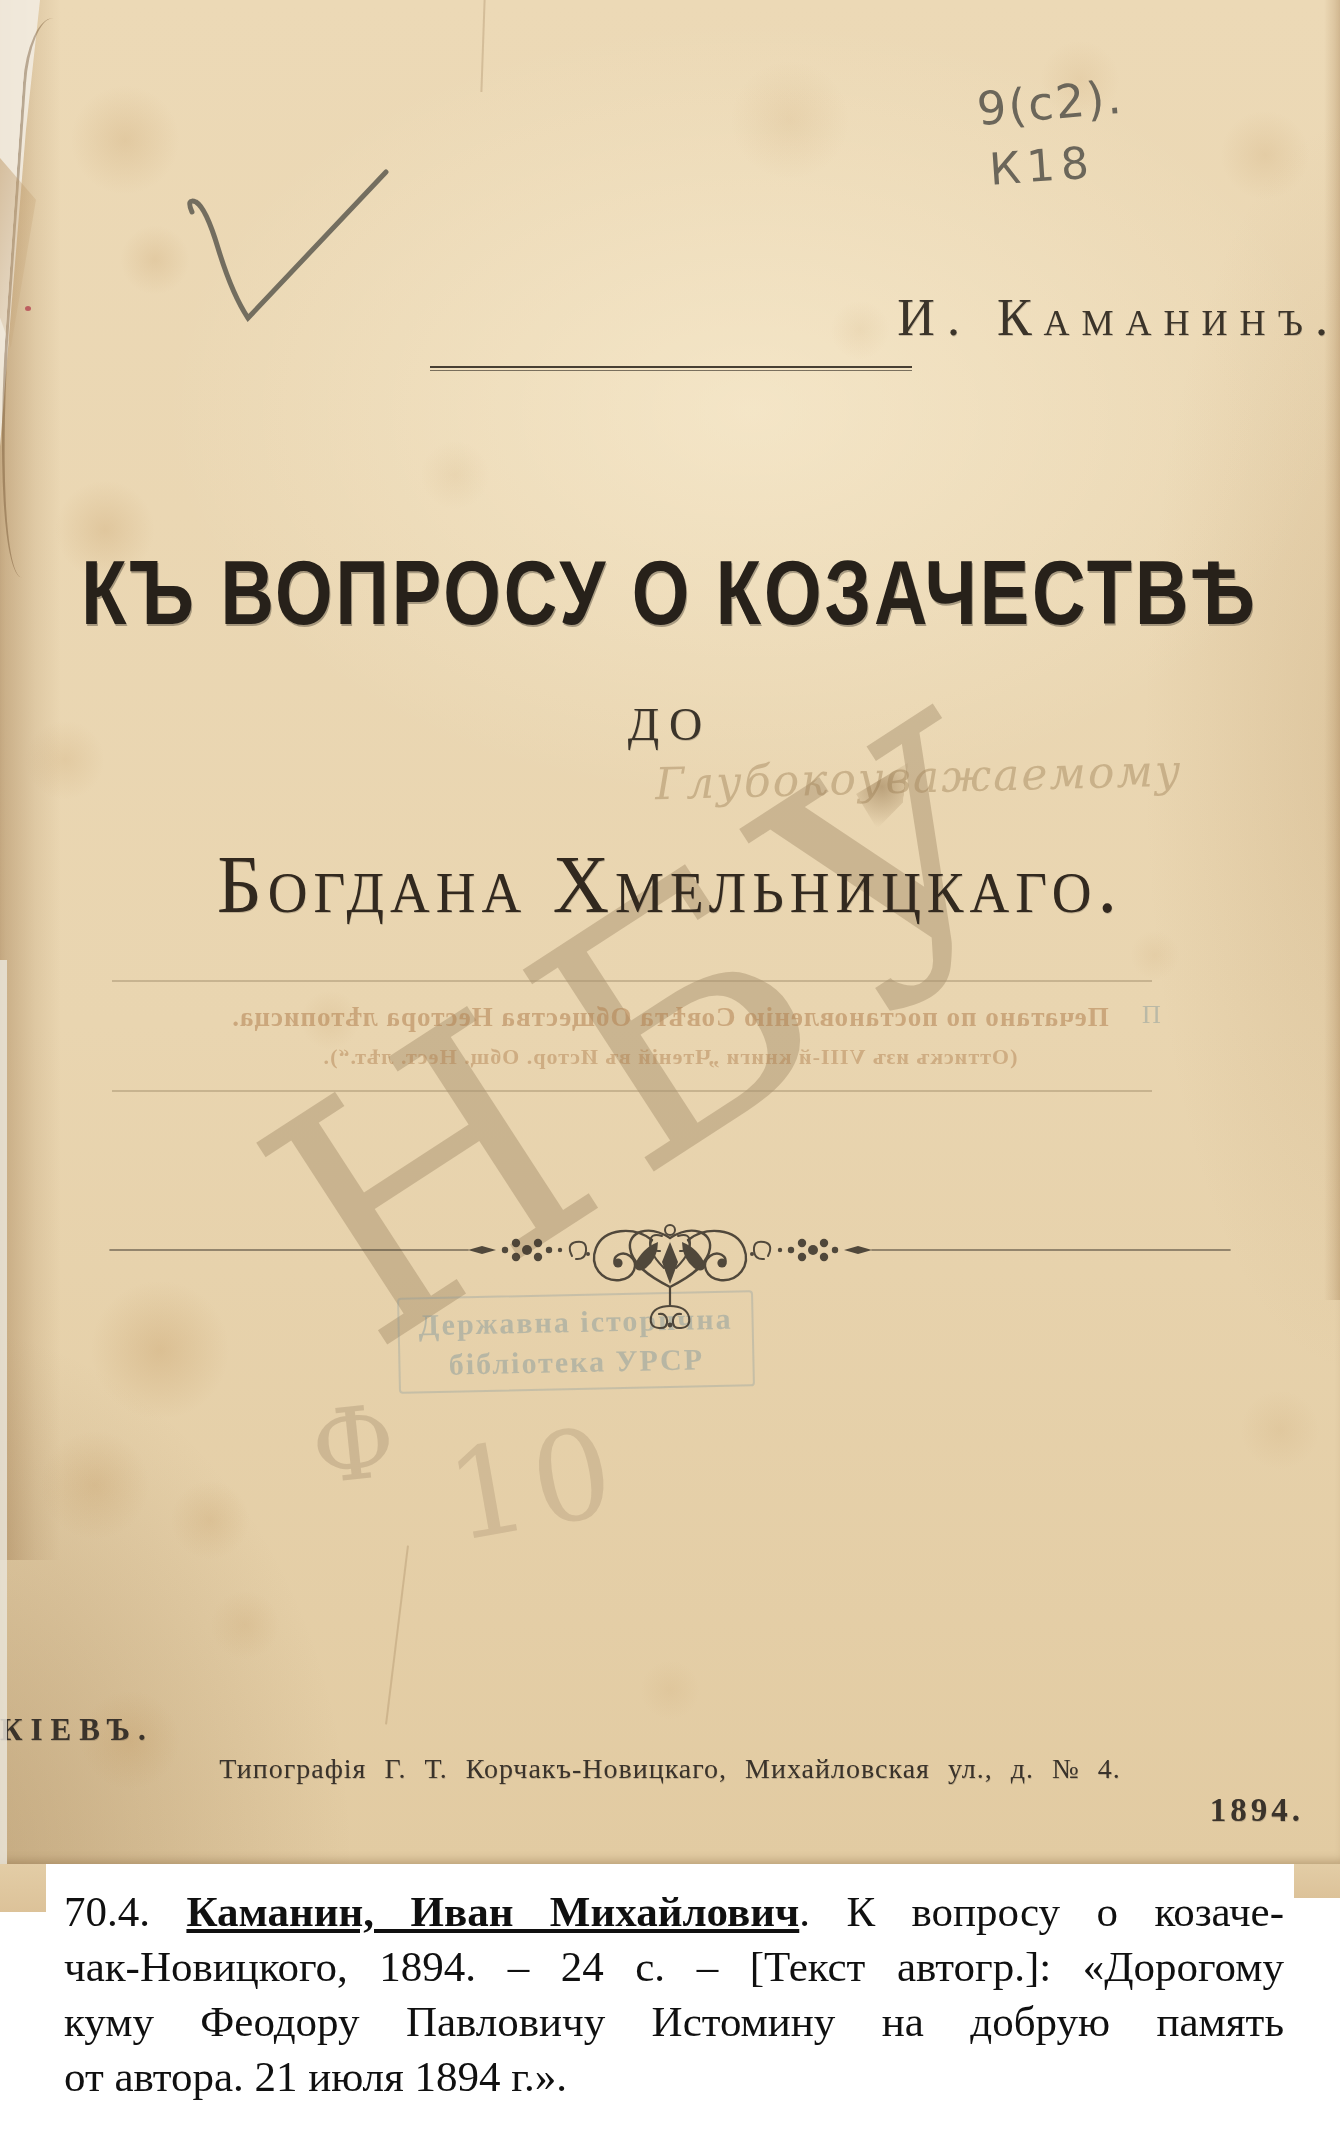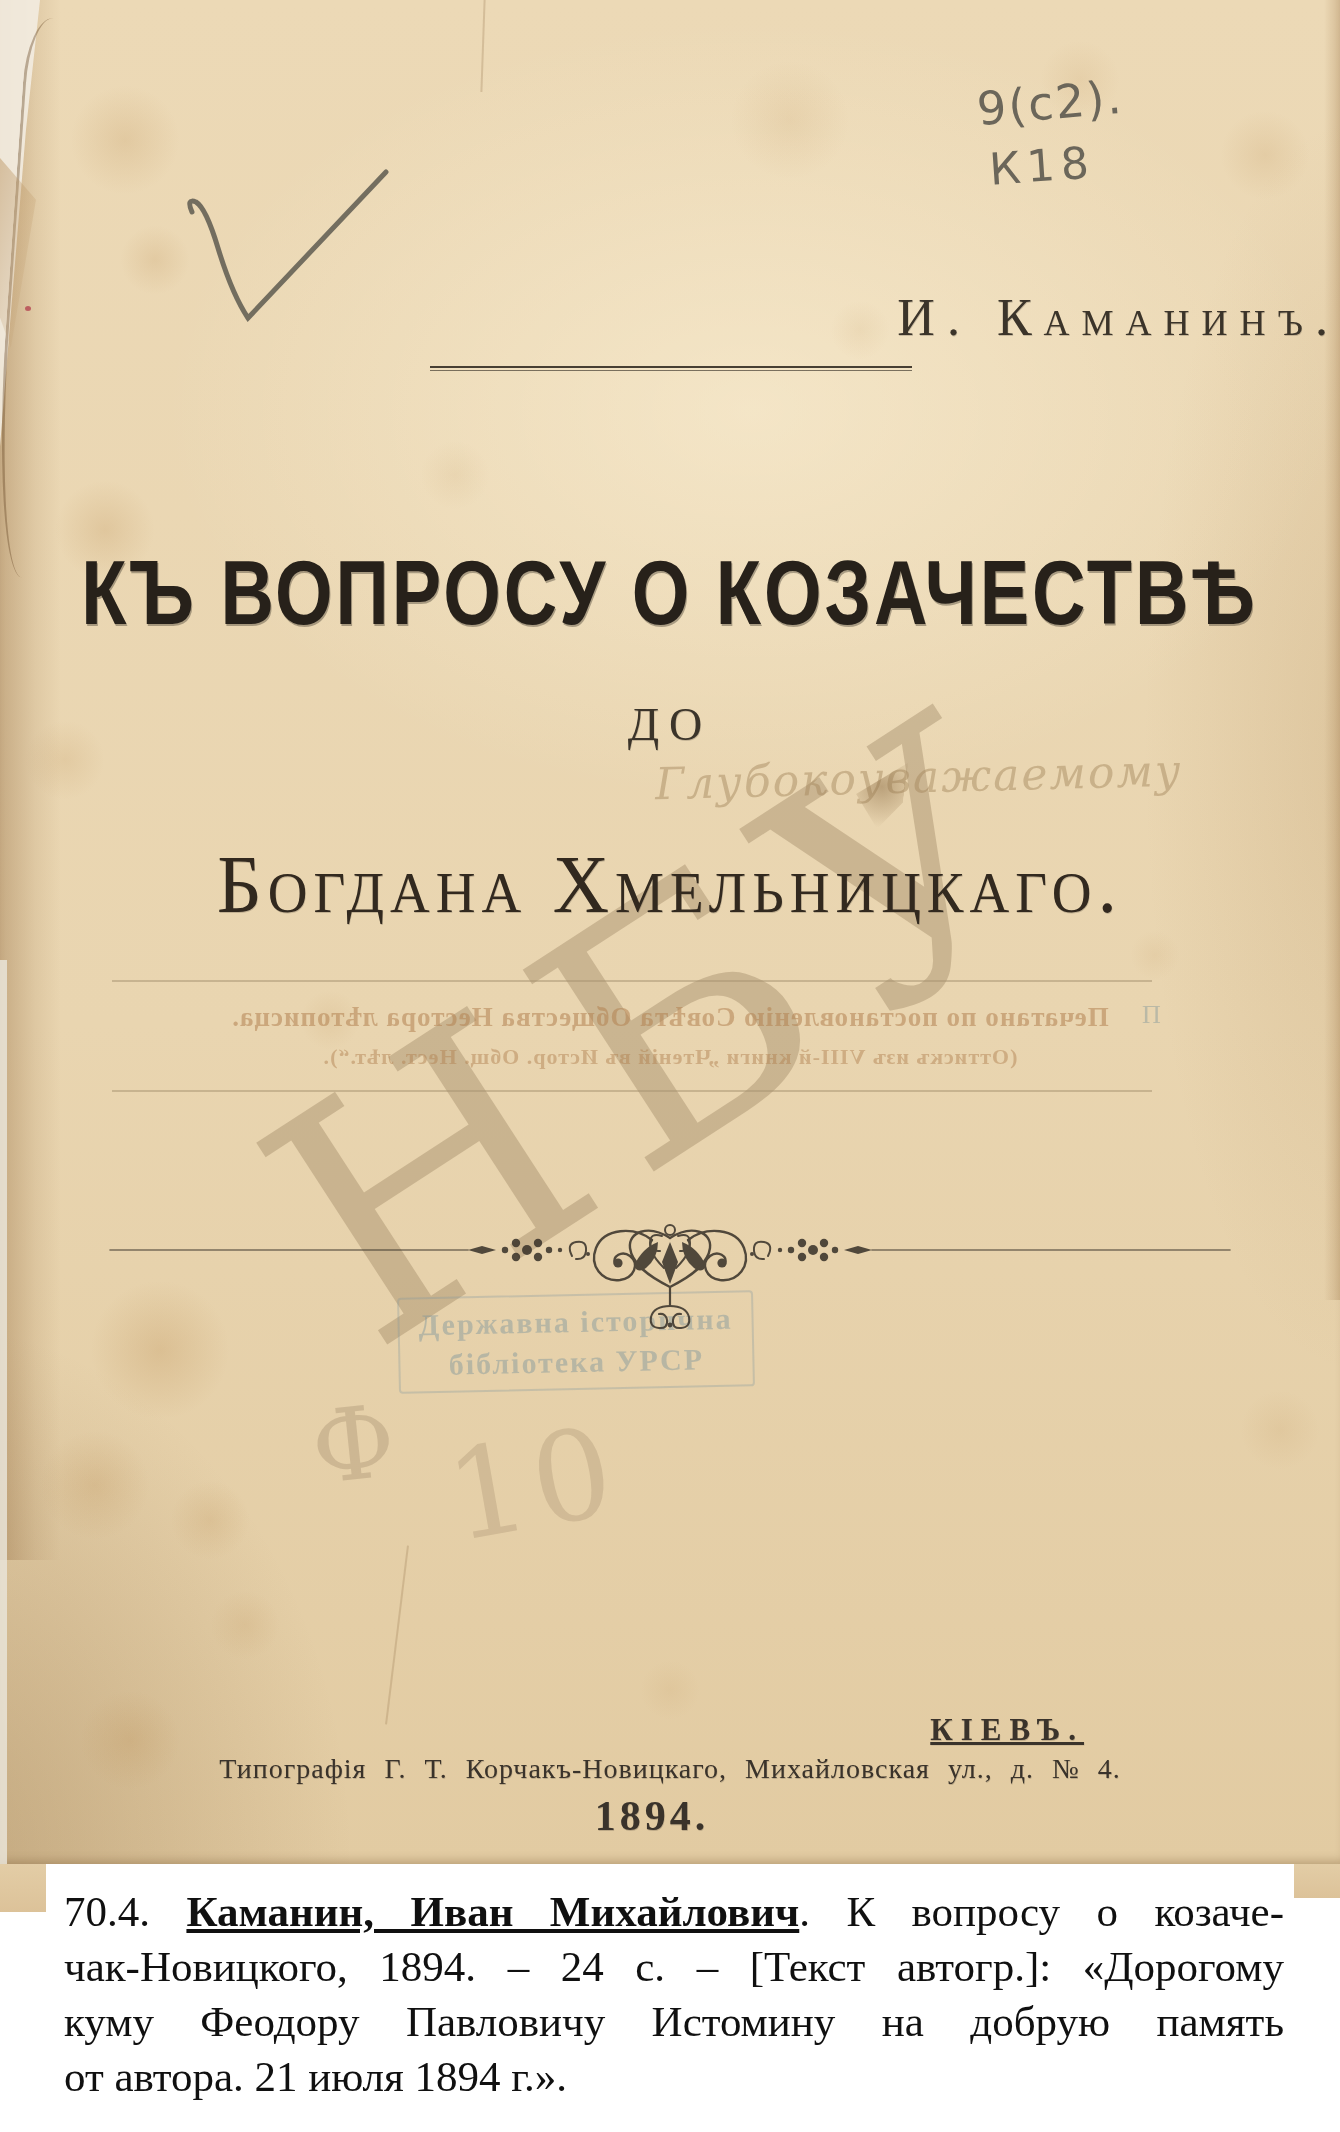--- a/index.html
+++ b/index.html
@@ -69,26 +69,26 @@
     font-size:52px;font-variant:small-caps;letter-spacing:12px;color:#3b342a;}
   .author-rule{left:430px;top:366px;width:482px;height:6px;
     background:linear-gradient(#473f33 0 2px, rgba(0,0,0,0) 2px 4px, rgba(71,63,51,.7) 4px 5px, rgba(0,0,0,0) 5px);}
   .title-main{left:0;top:538px;width:1340px;height:112px;line-height:112px;text-align:center;
     font-family:"Liberation Sans",sans-serif;font-weight:bold;font-size:74px;letter-spacing:3px;
     color:#27211a;transform:scaleY(1.22);text-shadow:1px 1px 0 rgba(39,33,26,.35);}
   .title-do{left:0;top:698px;width:1340px;text-align:center;
     font-size:46px;letter-spacing:10px;color:#3b342a;}
   .title-sub{left:0;top:833px;width:1340px;height:104px;line-height:104px;text-align:center;
     font-size:78px;font-variant:small-caps;letter-spacing:6px;color:#32291f;transform:scaleY(1.05);}
-  .imprint-city{left:0;top:1712px;width:1084px;text-align:right;
-    font-weight:bold;font-size:31px;letter-spacing:8px;color:#3a332b;text-decoration:underline;}
+  .imprint-city{left:0;top:1712px;width:1084px;text-align:left;
+    font-weight:bold;font-size:31px;letter-spacing:8px;color:#3a332b;}
   .imprint-pub{left:0;top:1753px;width:1340px;text-align:center;
     font-size:28px;letter-spacing:1px;word-spacing:10px;color:#3a332b;}
-  .imprint-year{left:0;top:1792px;width:1304px;text-align:center;
-    font-weight:bold;font-size:42px;letter-spacing:4px;color:#3a332b;}
+  .imprint-year{left:0;top:1792px;width:1304px;text-align:right;
+    font-weight:bold;font-size:33px;letter-spacing:4px;color:#3a332b;}
 
   
   .shelfmark1{left:930px;top:76px;width:240px;text-align:center;
     font-family:"DejaVu Sans",sans-serif;font-size:46px;letter-spacing:2px;
     color:#6b665a;transform:rotate(-5deg);}
   .shelfmark2{left:962px;top:140px;width:160px;text-align:center;
     font-family:"DejaVu Sans",sans-serif;font-size:44px;letter-spacing:6px;
     color:#6b665a;transform:rotate(-4deg);}
 
   

